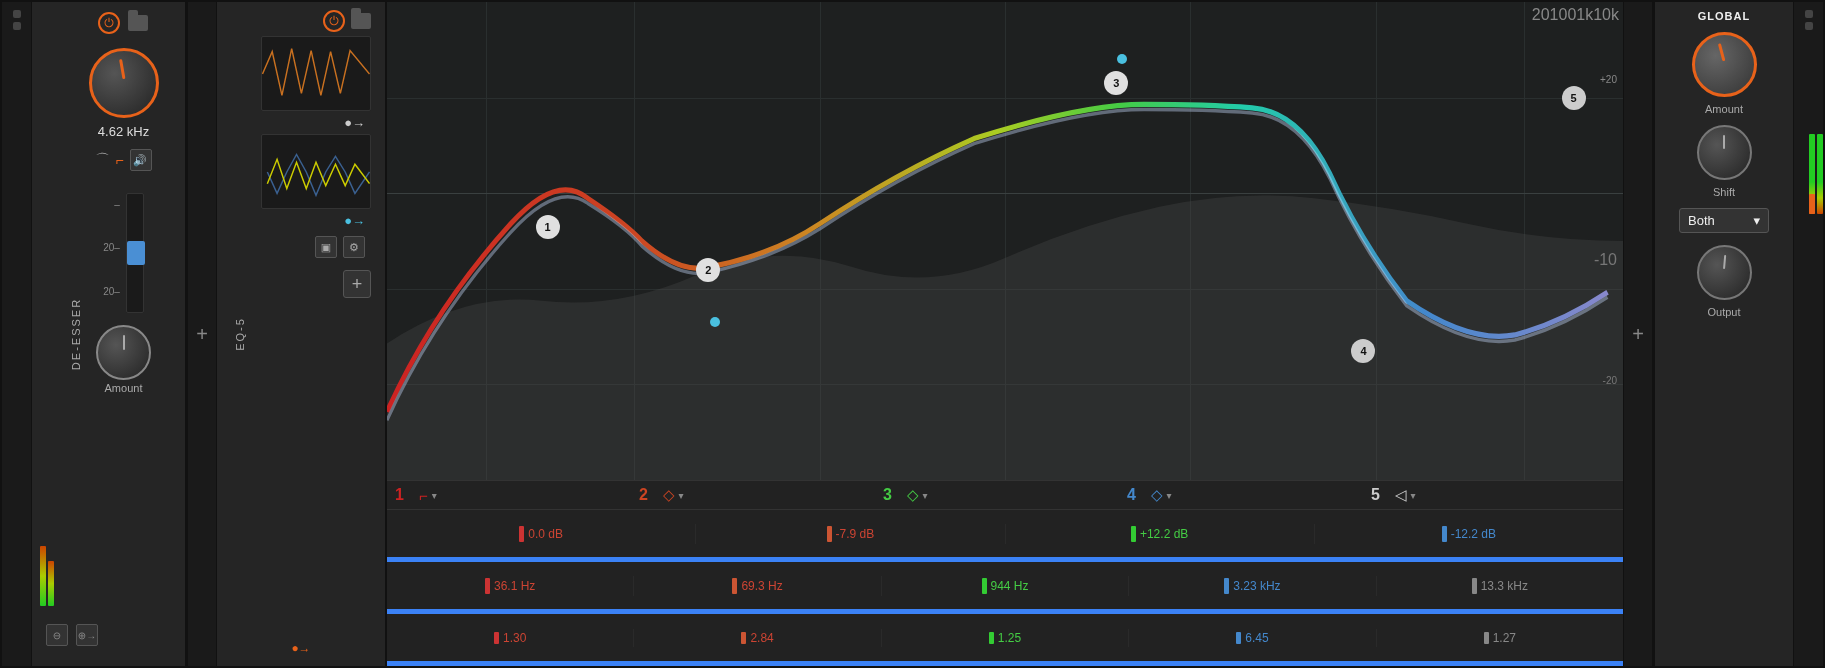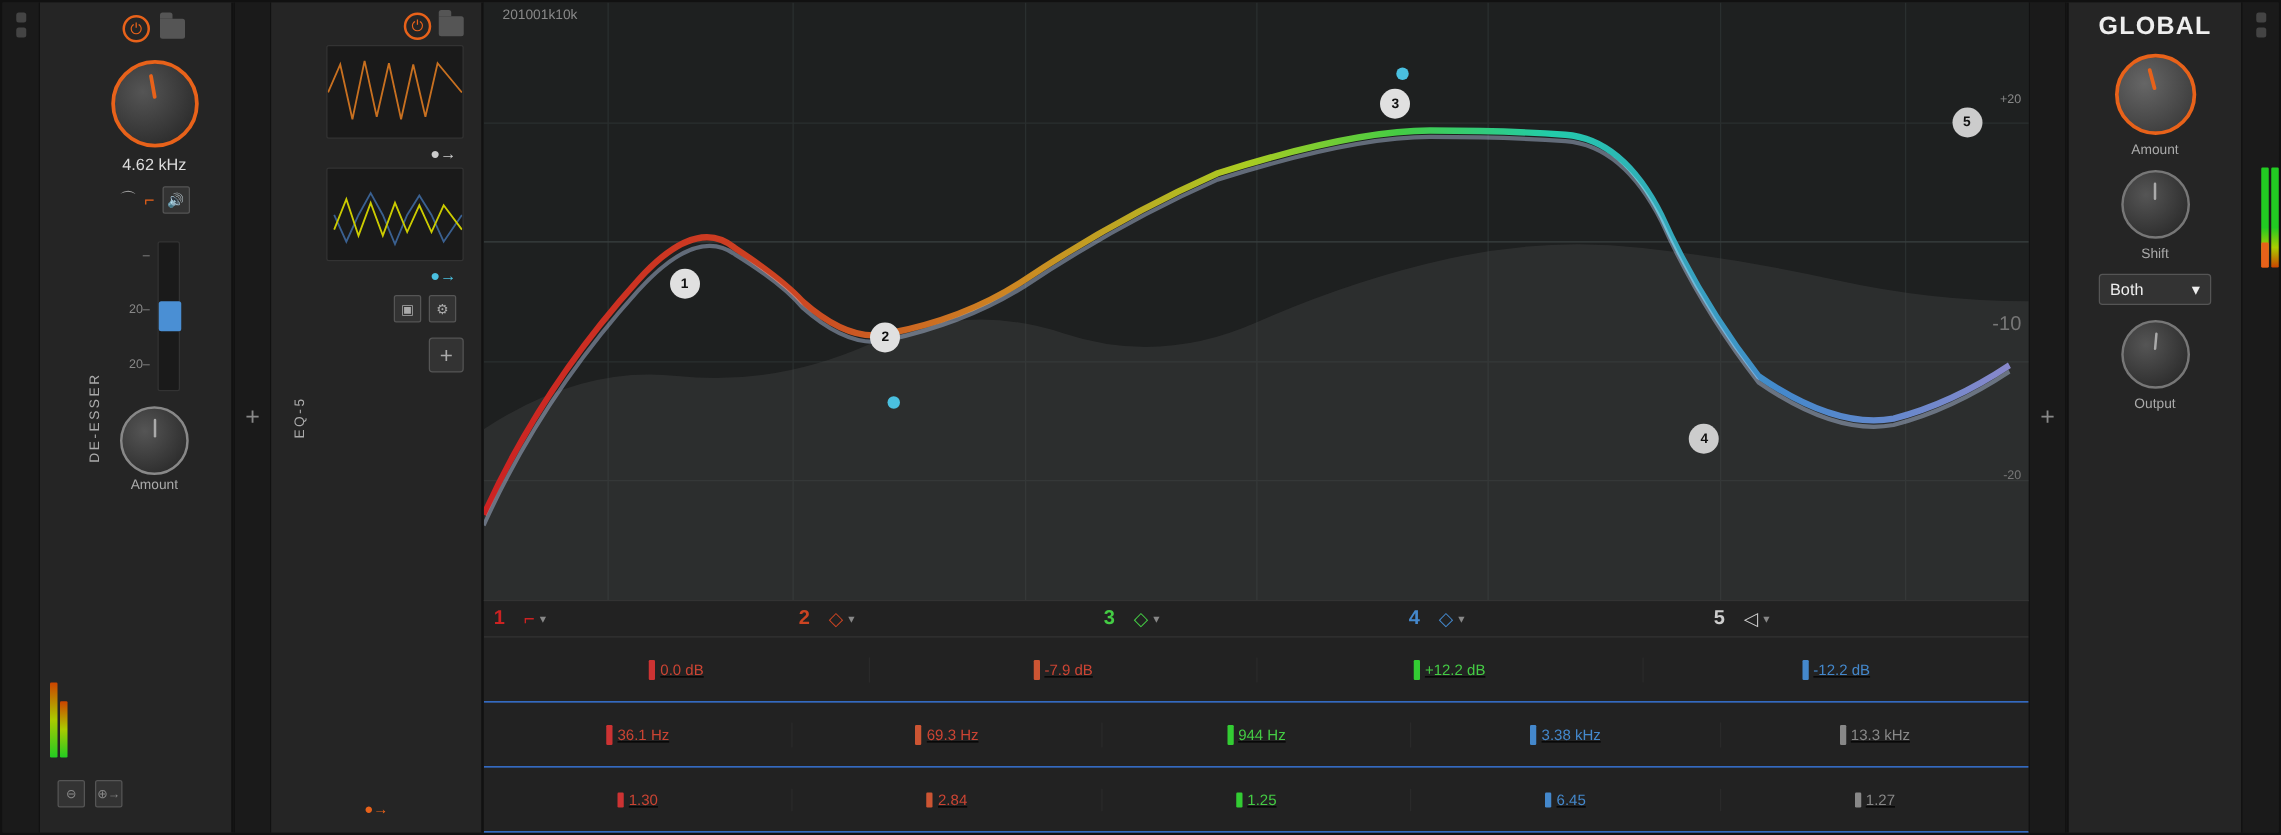--- a/index.html
+++ b/index.html
@@ -291,21 +291,21 @@
       background: #252525;
       display: flex;
       flex-direction: column;
       align-items: center;
       padding: 8px 10px;
       border-left: 2px solid #111;
       gap: 6px;
     }
     .global-title {
       color: #eee;
-      font-size: 20px;
+      font-size: 11px;
       font-weight: bold;
       letter-spacing: 1px;
       margin-bottom: 4px;
     }
 
     .knob-global {
       width: 65px; height: 65px;
       border-radius: 50%;
       background: radial-gradient(circle at 35% 35%, #666, #333);
       border: 3px solid #e8621a;
@@ -451,23 +451,22 @@
     }
     .eq-band-header-col {
       flex: 1;
       display: flex;
       align-items: center;
       gap: 4px;
     }
     .eq-param-row {
       display: flex;
       flex: 1;
-      border-bottom: 1px solid #3b82f6;
-      align-items: center;
-      text-decoration: underline;
+      border-bottom: 5px solid #3b82f6;
+      align-items: center;
     }
     .eq-param-cell {
       flex: 1;
       display: flex;
       align-items: center;
       justify-content: center;
       gap: 4px;
       padding: 2px 4px;
       border-right: 1px solid #2a2a2a;
       font-size: 12px;
@@ -629,21 +628,21 @@
       <div class="grid-line-v" style="left:50%;"></div>
       <div class="grid-line-v" style="left:65%;"></div>
       <div class="grid-line-v" style="left:80%;"></div>
       <div class="grid-line-v" style="left:92%;"></div>
 
       <div class="grid-line-h" style="top:20%;"></div>
       <div class="grid-line-h center" style="top:40%;"></div>
       <div class="grid-line-h" style="top:60%;"></div>
       <div class="grid-line-h" style="top:80%;"></div>
 
-      <div style="position:absolute; top:4px; left:0; right:0; display:flex; justify-content:flex-start; padding:0 15px; color:#888; font-size:11px;">
+      <div style="position:absolute; top:4px; left:0; right:0; display:flex; justify-content:flex-end; padding:0 4px; color:#888; font-size:16px;">
         <span>20</span>
         <span>100</span>
         <span>1k</span>
         <span>10k</span>
       </div>
 
       <div style="position:absolute; right:6px; top:15%; color:#888; font-size:10px;">+20</div>
       <div style="position:absolute; right:6px; top:52%; color:#888; font-size:16px;">-10</div>
       <div style="position:absolute; right:6px; top:78%; color:#888; font-size:10px;">-20</div>
 
@@ -739,21 +738,21 @@
         <div class="eq-param-cell">
           <div class="mini-ind ind-orange"></div>
           <span class="param-value red">69.3 Hz</span>
         </div>
         <div class="eq-param-cell">
           <div class="mini-ind ind-green"></div>
           <span class="param-value green">944 Hz</span>
         </div>
         <div class="eq-param-cell">
           <div class="mini-ind ind-blue"></div>
-          <span class="param-value blue">3.38 kHz</span>
+          <span class="param-value blue">3.23 kHz</span>
         </div>
         <div class="eq-param-cell">
           <div class="mini-ind ind-gray"></div>
           <span class="param-value dim">13.3 kHz</span>
         </div>
       </div>
 
       <div class="eq-param-row">
         <div class="eq-param-cell">
           <div class="mini-ind ind-red" style="height:12px;"></div>

